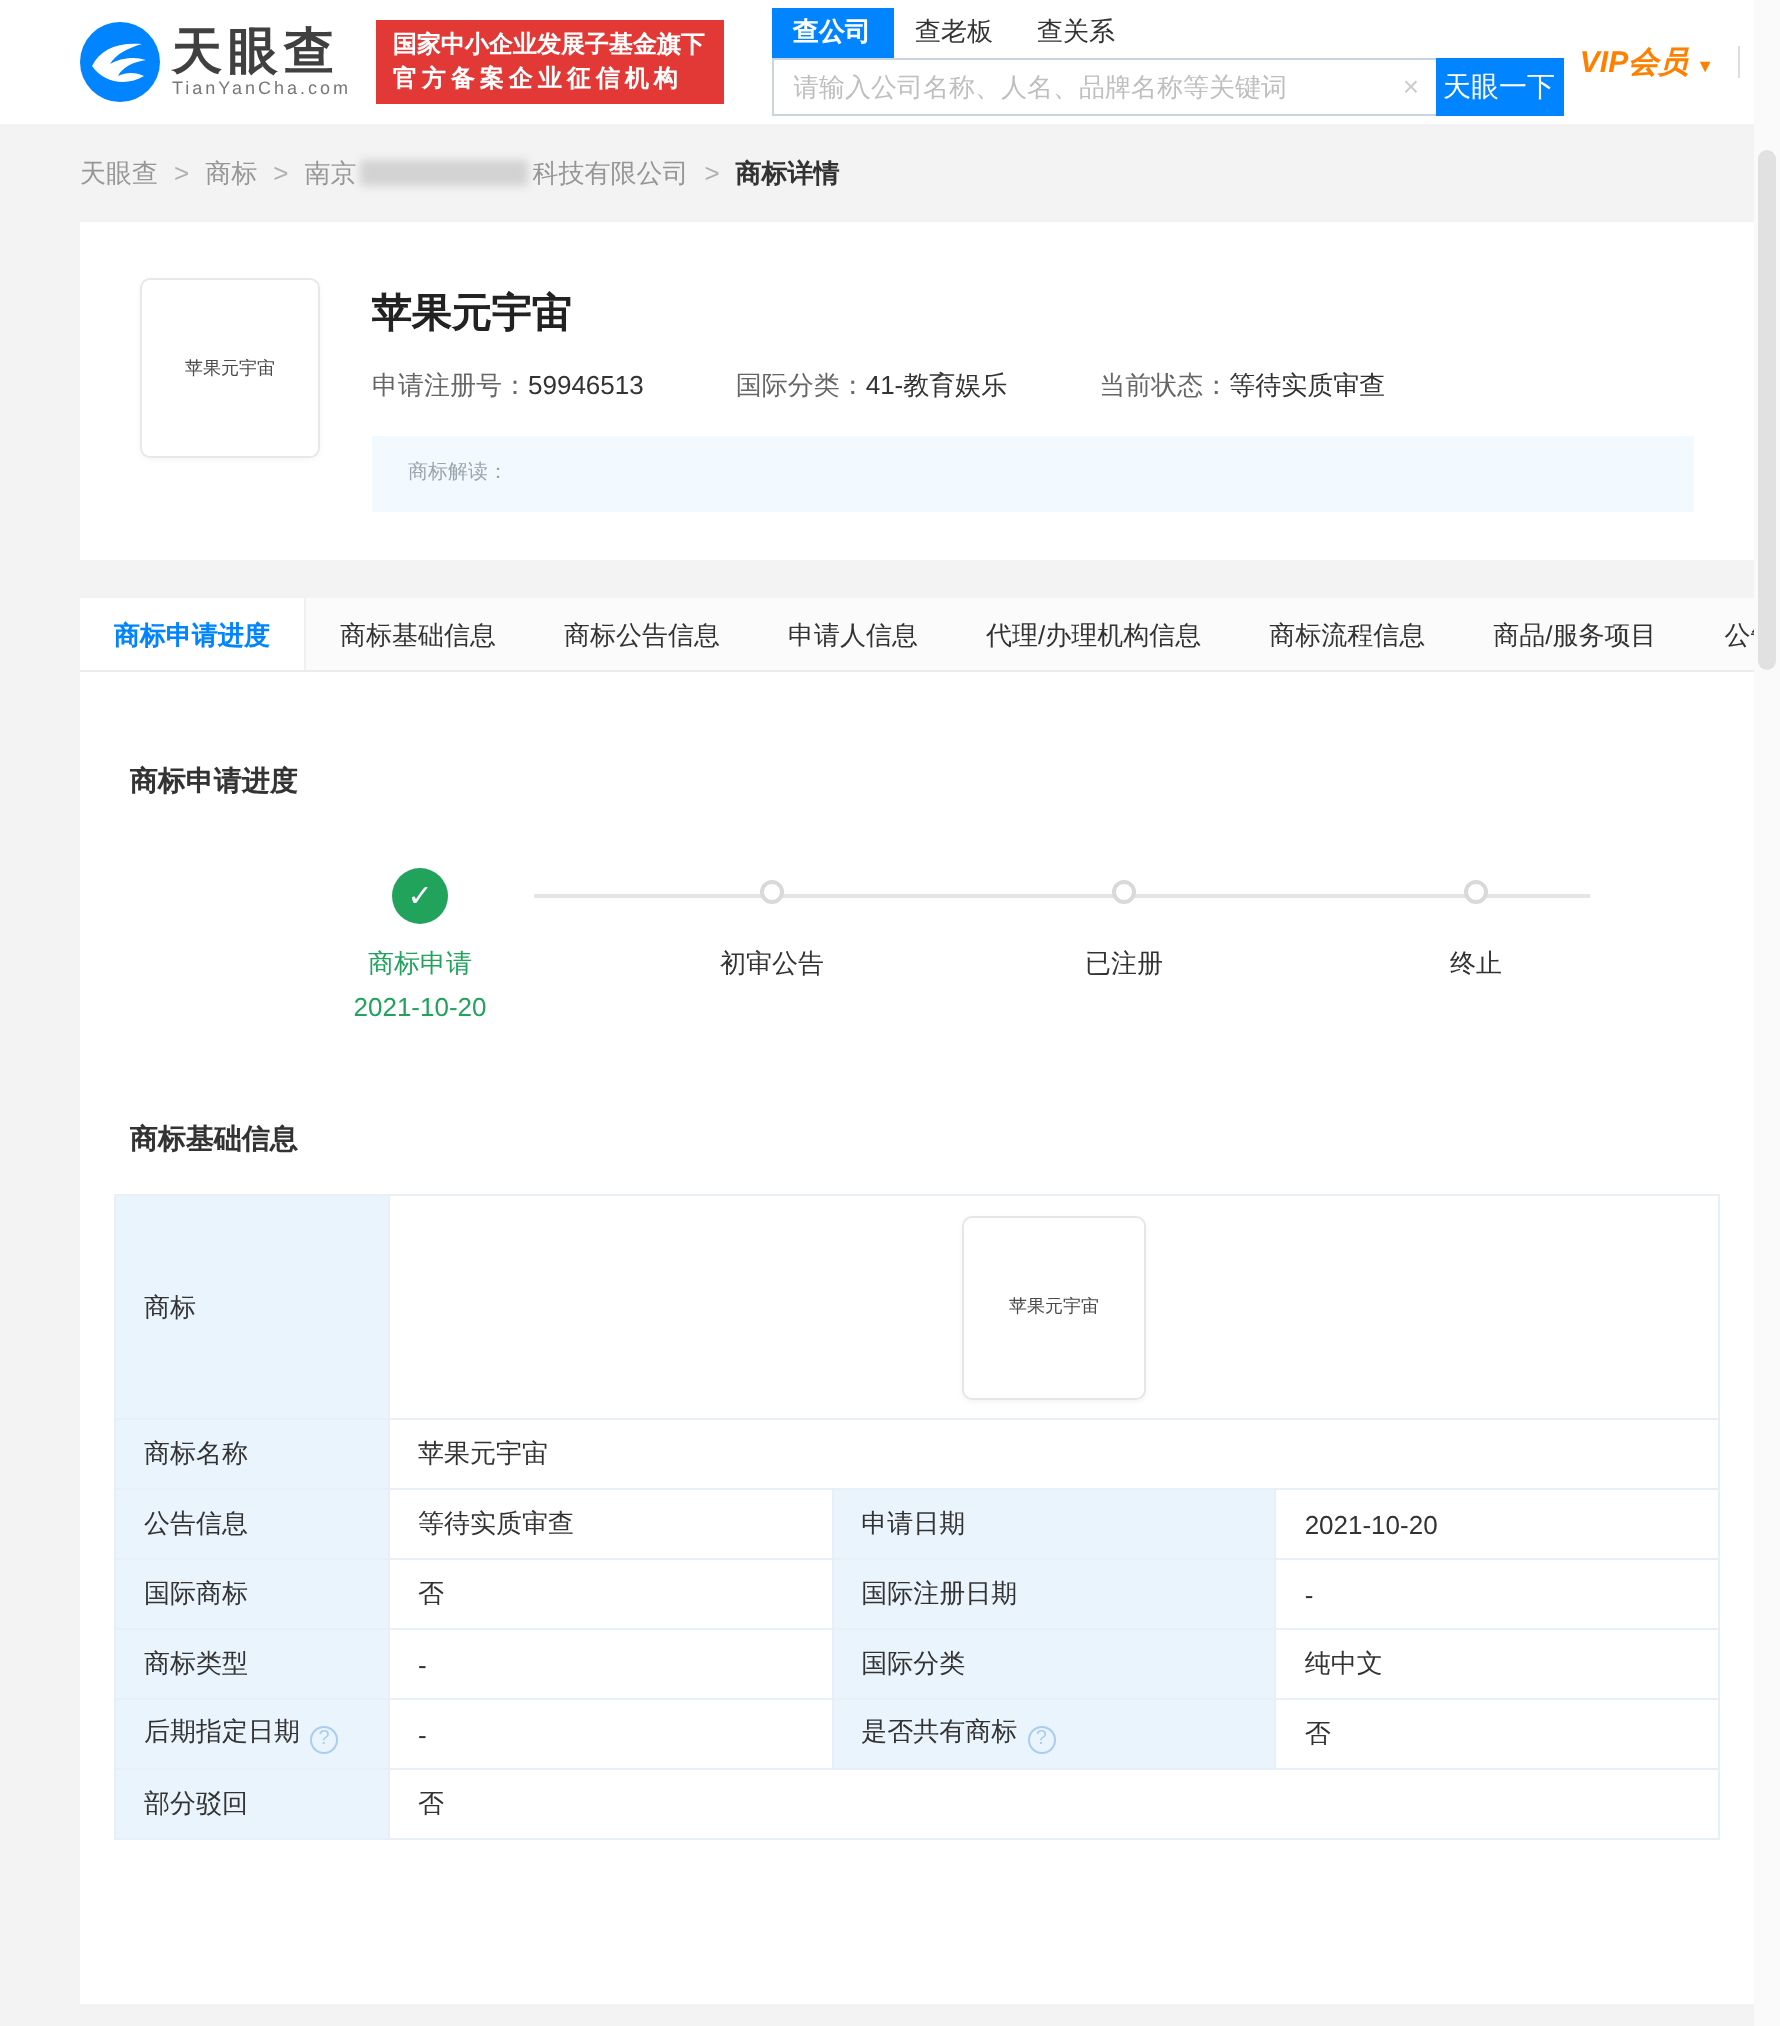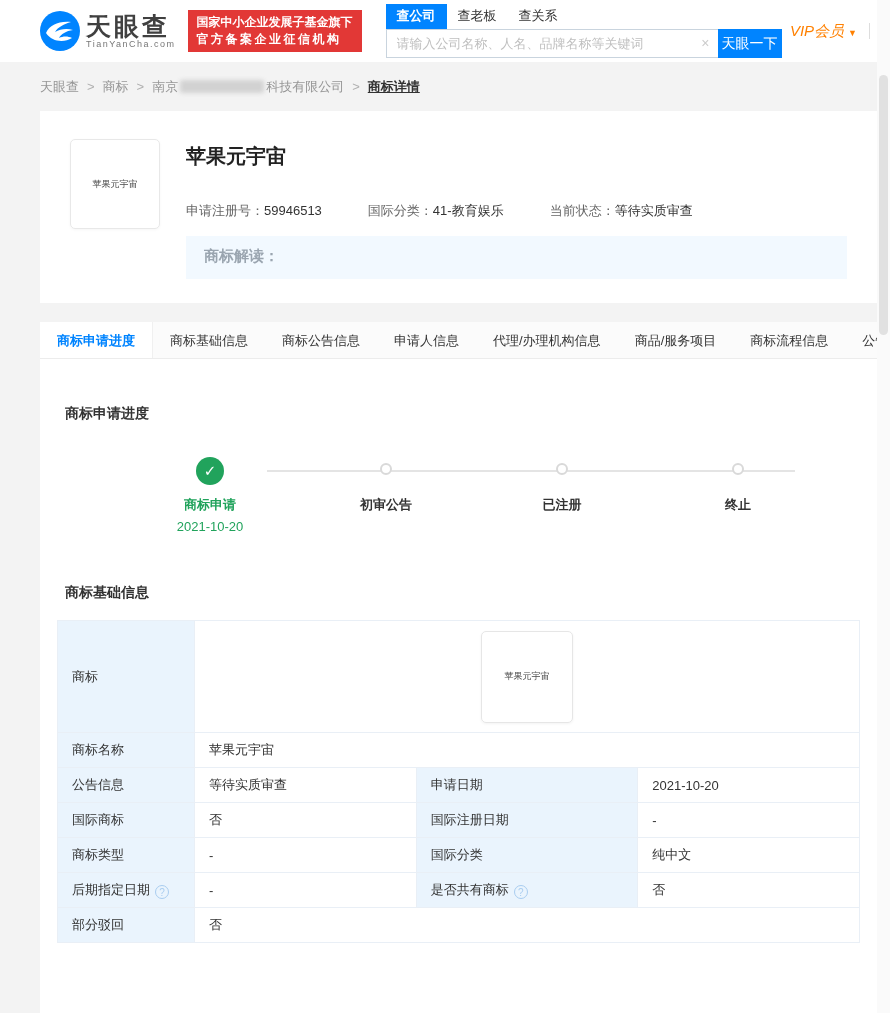--- a/index.html
+++ b/index.html
@@ -26,48 +26,48 @@
   .search-input-wrap { position:relative; }
   .search-input { width:332px; height:29px; border:1px solid #c9d4de; border-right:none;
     padding:0 26px 0 10px; font-size:13px; color:#333; outline:none;
     font-family:"Liberation Sans","DejaVu Sans",sans-serif; }
   .search-input::placeholder { color:#bfbfbf; }
   .clear-x { position:absolute; right:8px; top:6px; color:#ccc; font-size:14px; cursor:pointer; }
   .search-btn { width:64px; height:29px; background:#0084ff; color:#fff; border:none;
     font-size:14px; cursor:pointer; font-family:"Liberation Sans","DejaVu Sans",sans-serif; }
   .header-right { position:absolute; right:-7px; top:0; height:62px; display:flex;
     align-items:center; }
-  .vip { color:#ff8000; font-weight:normal; font-style:italic; font-size:15px; cursor:pointer; }
+  .vip { color:#ff8000; font-weight:bold; font-style:italic; font-size:15px; cursor:pointer; }
   .vip-caret { color:#ff8000; font-size:9px; margin-left:4px; font-style:normal; }
   .hdr-div { width:1px; height:16px; background:#ddd; margin:0 12px; }
   .partial-link { font-size:15px; color:#333; cursor:pointer; }
 
   
   .breadcrumb { height:49px; display:flex; align-items:center; padding-left:40px;
     font-size:13px; color:#969696; }
   .bc-link { cursor:pointer; }
   .bc-sep { margin:0 8px; color:#b0b0b0; }
   .bc-blur { display:inline-block; width:84px; height:13px; background:#d2d2d2;
     filter:blur(2px); border-radius:2px; vertical-align:-2px; margin:0 2px; }
-  .bc-current { color:#333; font-weight:bold;text-decoration:underline; }
+  .bc-current { color:#333; font-weight:bold; }
 
   
   .card { background:#fff; margin-left:40px; width:837px; }
   .card1 { padding:28px 30px 24px; display:flex; }
   .tm-thumb { width:90px; height:90px; border:1px solid #e8e8e8; border-radius:5px;
     display:flex; align-items:center; justify-content:center; flex-shrink:0;
     box-shadow:0 1px 3px rgba(0,0,0,.04); cursor:pointer; }
   .tm-thumb span { font-size:9px; color:#4a4a4a; }
   .tm-head { margin-left:26px; flex:1; }
   .tm-title { font-size:20px; font-weight:bold; color:#222; margin-top:4px; }
-  .tm-meta { display:flex; margin-top:32px; font-size:13px; }
+  .tm-meta { display:flex; margin-top:14px; font-size:13px; }
   .tm-meta-item { margin-right:46px; }
   .tm-meta-item .lab { color:#666; }
   .tm-meta-item .val { color:#333; }
-  .interp { background:#f2f9ff; margin-top:16px; padding:11px 18px 13px; font-size:15px;font-weight:bold; }
+  .interp { background:#f2f9ff; margin-top:16px; padding:11px 18px 13px; font-size:10px; }
   .interp-title { color:#9aa5b0; }
   .interp-line { margin-top:8px; color:#333; }
   .interp-bullet { color:#999; margin-right:6px; }
   .interp-link { color:#0084ff; cursor:pointer; margin-left:4px; }
 
   .card2 { margin-top:19px; min-height:703px; }
   .tabbar { display:flex; justify-content:space-between; background:#fbfbfb;
     border-bottom:1px solid #ececec; height:37px; font-size:13px; }
   .tab { line-height:37px; padding:0 17px; cursor:pointer; color:#333; white-space:nowrap; }
   .tab.active { background:#fff; color:#0084ff; font-weight:bold;
@@ -80,21 +80,21 @@
   
   .stepper { position:relative; margin:34px 0 0 57px; width:720px; }
   .step-line { position:absolute; left:145px; width:528px; top:13px; height:2px; background:#e4e4e4; }
   .steps { display:flex; position:relative; }
   .step { width:176px; display:flex; flex-direction:column; align-items:center; }
   .dot-done { width:28px; height:28px; border-radius:50%; background:#21a35c; color:#fff;
     display:flex; align-items:center; justify-content:center; font-size:15px; font-weight:bold;
     position:relative; z-index:1; }
   .dot-todo { width:12px; height:12px; border-radius:50%; background:#fff;
     border:2px solid #d9d9d9; margin-top:6px; margin-bottom:10px; position:relative; z-index:1; }
-  .step-label { margin-top:11px; font-size:13px; color:#333;font-weight:bold; }
+  .step-label { margin-top:11px; font-size:13px; color:#333; }
   .step.done .step-label { color:#21a35c; }
   .step-date { margin-top:5px; font-size:13px; color:#21a35c; min-height:15px; }
 
   
   .sec2 { margin-top:50px; padding:0 17px; }
   .sec2 .sec-title { padding-left:8px; }
   table.info { border-collapse:collapse; table-layout:fixed; width:803px; margin-top:18px;
     font-size:13px; }
   table.info td { border:1px solid #e9eff6; height:35px; padding:0 14px; color:#333;
     vertical-align:middle; }
@@ -189,22 +189,22 @@
     </div>
   </div>
 
   <div class="card card2">
     <div class="tabbar">
       <div class="tab active">商标申请进度</div>
       <div class="tab">商标基础信息</div>
       <div class="tab">商标公告信息</div>
       <div class="tab">申请人信息</div>
       <div class="tab">代理/办理机构信息</div>
+      <div class="tab">商标流程信息</div>
       <div class="tab">商品/服务项目</div>
-      <div class="tab">商标流程信息</div>
       <div class="tab">公告信息</div>
     </div>
 
     <div class="sec sec1">
       <div class="sec-title">商标申请进度</div>
       <div class="stepper">
         <div class="step-line"></div>
         <div class="steps">
           <div class="step done">
             <div class="dot-done">✓</div>

